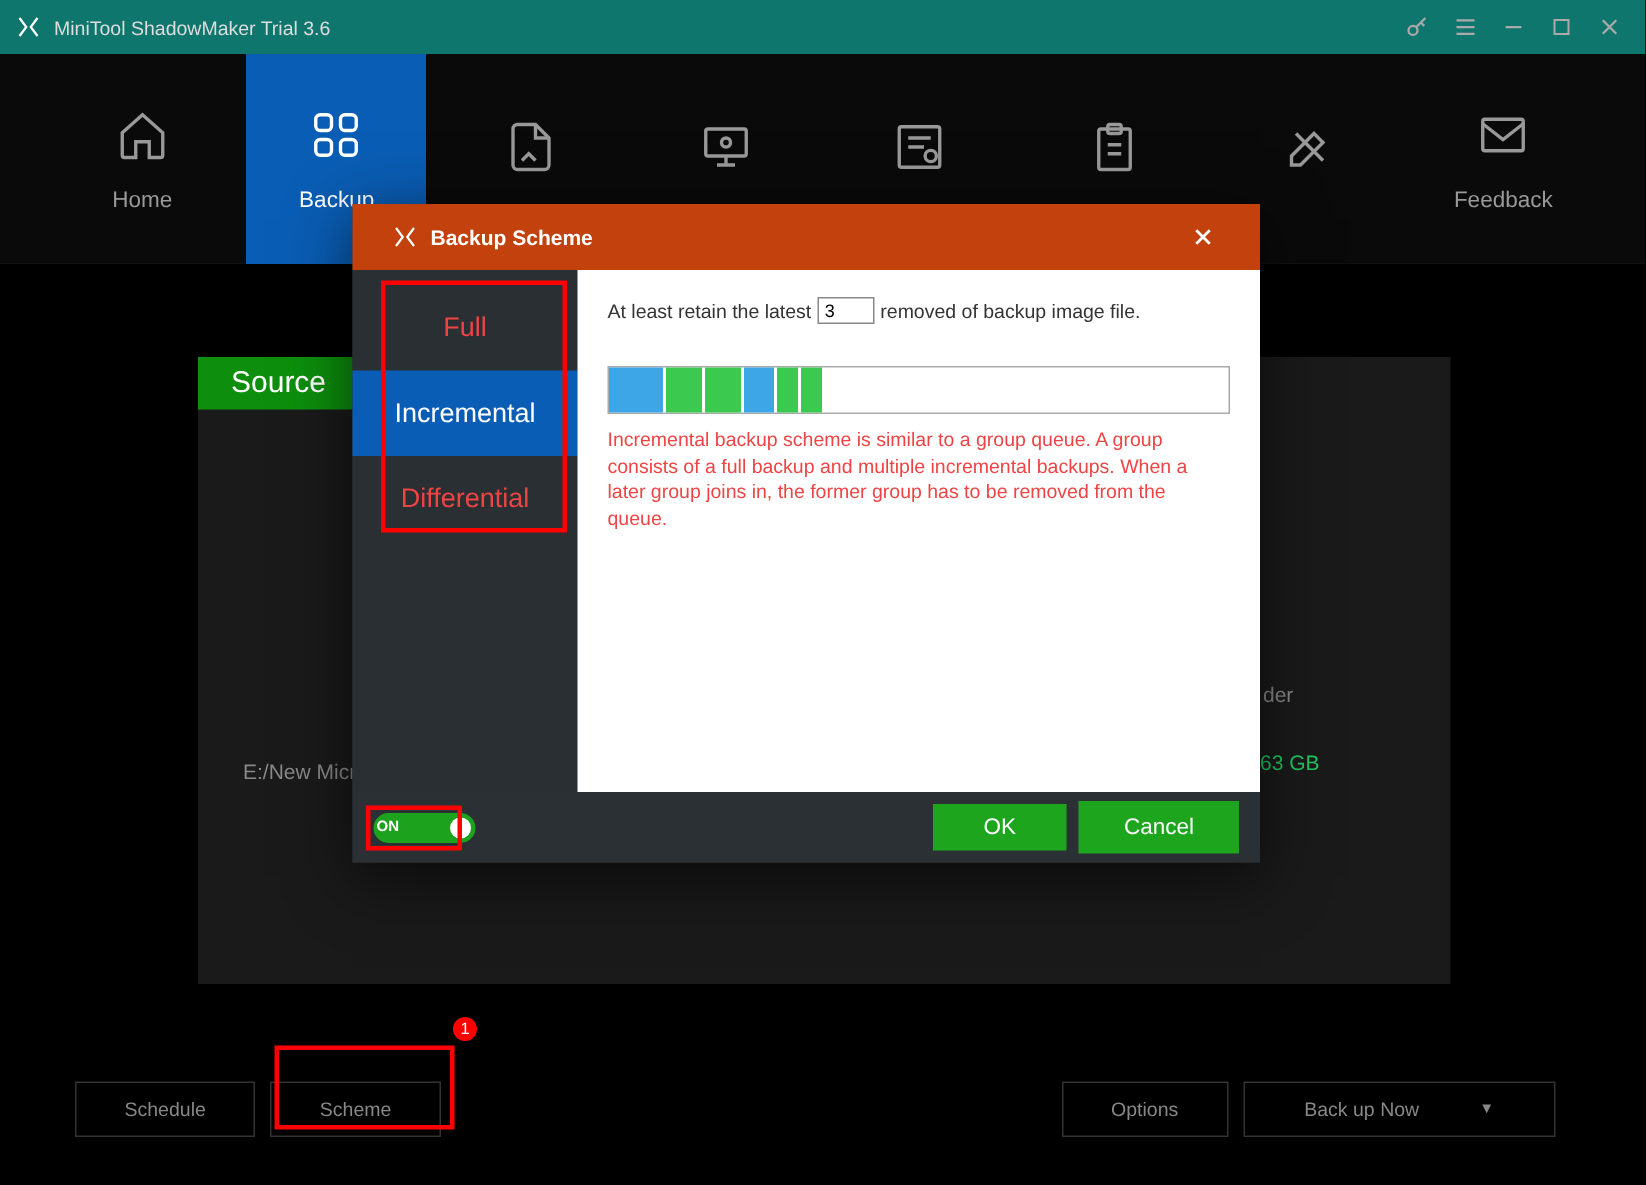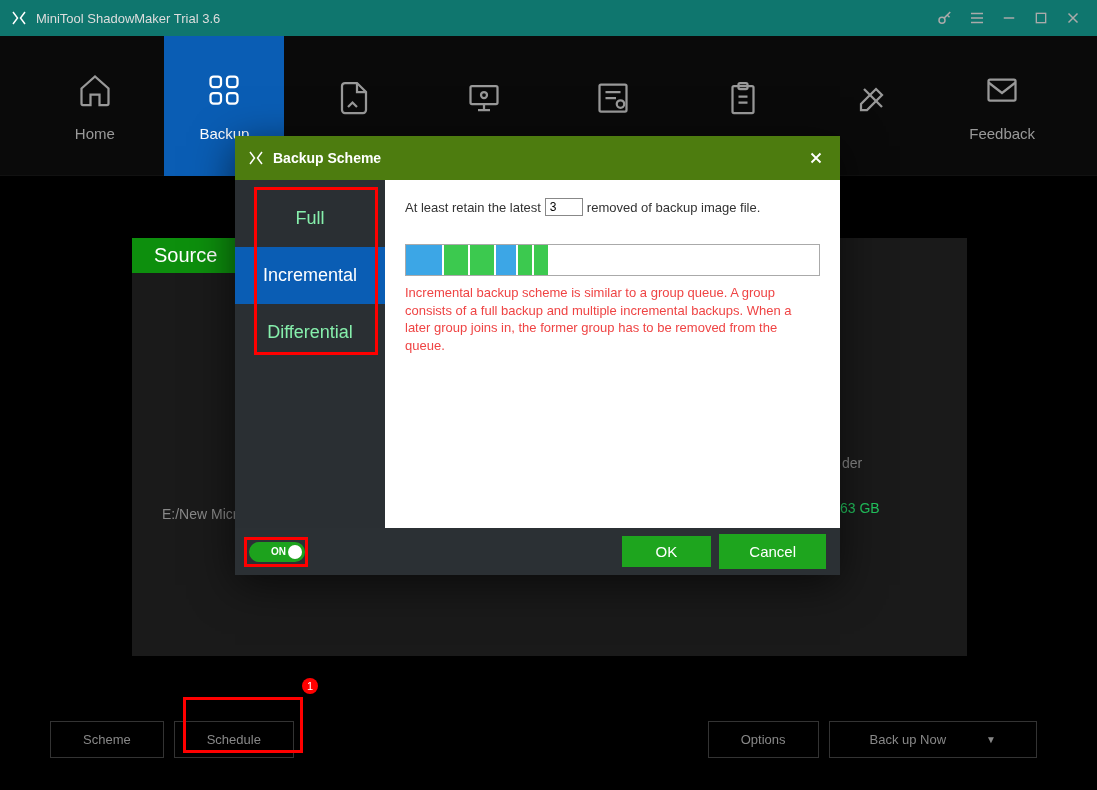--- a/index.html
+++ b/index.html
@@ -150,24 +150,24 @@
     position: absolute;
     top: 136px;
     left: 235px;
     width: 605px;
     background: #2a2f33;
     z-index: 100;
     box-shadow: 0 10px 40px rgba(0,0,0,.6);
   }
   .dialog-header {
     height: 44px;
-    background: #4d7c0f;
-    display: flex;
-    align-items: center;
-    padding: 0 12px;
+    background: #c2410c;
+    display: flex;
+    align-items: center;
+    padding: 0 26px;
     color: #fff;
   }
   .dialog-header .dh-icon {
     width: 18px; height: 18px;
     margin-right: 8px;
     display: flex; align-items: center; justify-content: center;
   }
   .dialog-header .dh-title { font-size: 14px; font-weight: bold; }
   .dialog-header .spacer { flex: 1; }
   .dialog-header .dh-close {
@@ -184,21 +184,21 @@
   .scheme-tabs {
     width: 158px;
     background: #2a2f33;
     padding-top: 10px;
   }
   .scheme-tab {
     height: 57px;
     display: flex;
     align-items: center;
     justify-content: center;
-    color: #86efac;
+    color: #ef4444;
     font-size: 18px;
     cursor: pointer;
   }
   .scheme-tab.active {
     background: #0a5db4;
     color: #fff;
   }
 
   .scheme-content {
     flex: 1;
@@ -240,31 +240,31 @@
   }
 
   .dialog-footer {
     background: #2b3034;
     height: 47px;
     display: flex;
     align-items: center;
     padding: 0 14px;
   }
   .toggle {
-    width: 56px; height: 20px;
+    width: 68px; height: 20px;
     border-radius: 10px;
     border: 2px solid #1da21d;
     background: #1da21d;
     position: relative;
     display: flex;
     align-items: center;
     cursor: pointer;
     color: #fff;
     font-size: 10px;
-    padding-left: 20px;
+    padding-left: 0;
     font-weight: bold;
   }
   .toggle .knob {
     position: absolute;
     right: 1px; top: 1px;
     width: 14px; height: 14px;
     border-radius: 7px;
     background: #fff;
   }
 
@@ -398,22 +398,22 @@
   </div>
 </div>
 
 <div class="main-panel"></div>
 <div class="source-tab">Source</div>
 <div class="source-path">E:/New Micros</div>
 <div class="dest-info">der</div>
 <div class="dest-info2">63 GB</div>
 
 <div class="bottom-buttons">
+  <button class="btn">Schedule</button>
   <button class="btn">Scheme</button>
-  <button class="btn">Schedule</button>
   <span class="bottom-spacer"></span>
   <button class="btn">Options</button>
   <button class="btn btn-backup">
     <span>Back up Now</span>
     <span class="caret">▼</span>
   </button>
 </div>
 
 <div class="dialog">
   <div class="dialog-header">

